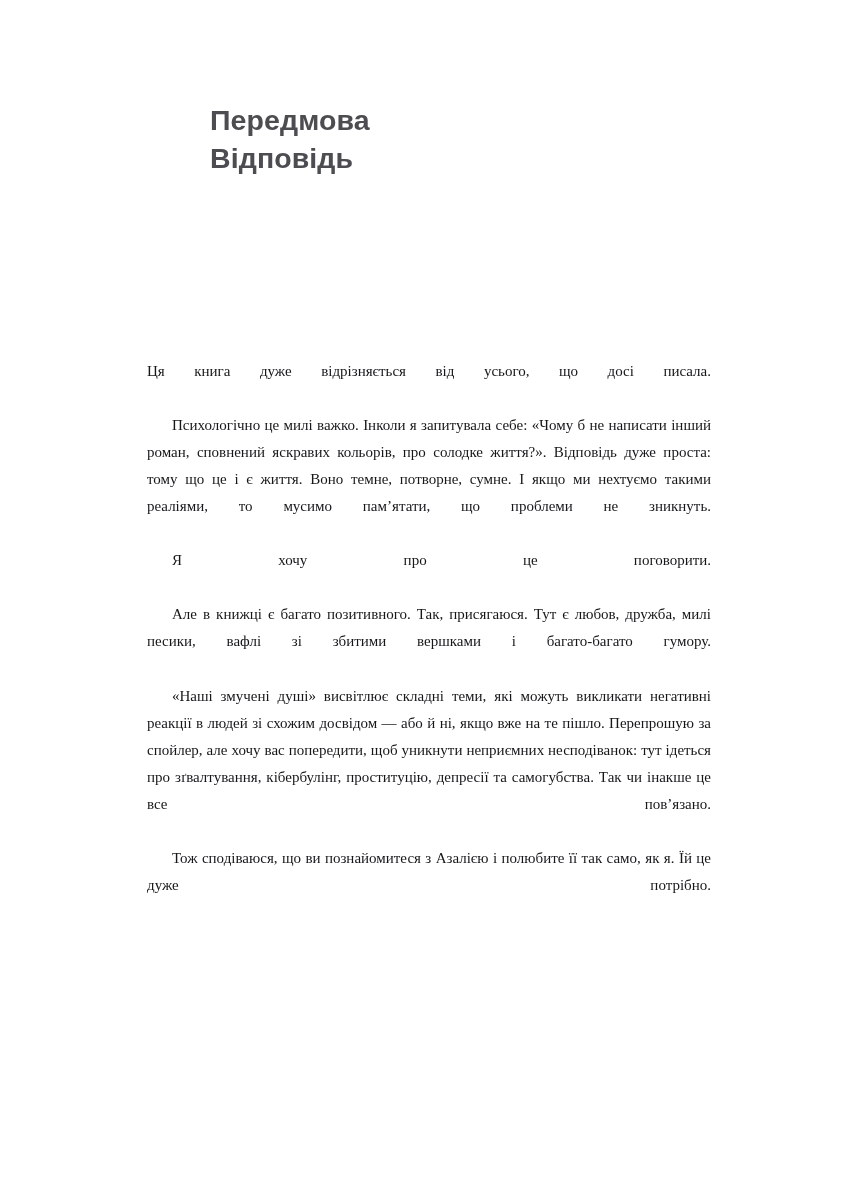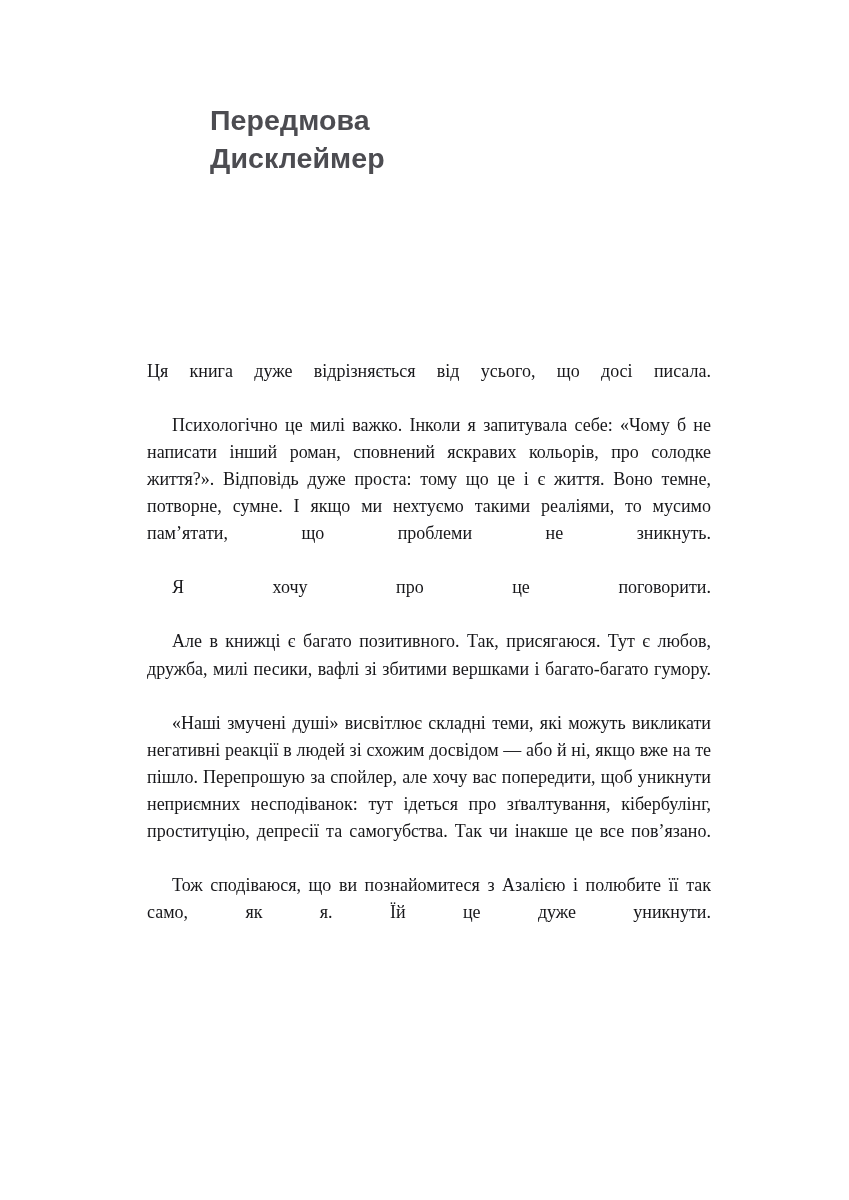--- a/index.html
+++ b/index.html
@@ -43,21 +43,21 @@
     white-space: pre;
   }
 
   
   .body-block {
     position: absolute;
     left: 143px;
     top: 358px;
     width: 564px;
     color: #17171a;
-    font-size: 18px;
+    font-size: 15px;
     line-height: 27.05px;
     text-align: justify;
     text-justify: inter-word;
     hyphens: manual;
   }
   .body-block p {
     margin: 0;
     text-indent: 25px;
     text-align: justify;
   }
@@ -71,25 +71,25 @@
     width: 100%;
   }
 </style>
 </head>
 <body style="background: rgb(255, 255, 255);">
 
 <div class="page">
 
   <div class="chapter-heading" style="color: rgb(76, 76, 81);">
     <span class="hline">Передмова</span>
-    <span class="hline">Дисклеймер</span>
+    <span class="hline">Відповідь</span>
   </div>
 
   <div class="body-block" style="color: rgb(23, 23, 26);">
     <p class="no-indent">Ця книга дуже відрізняється від усього, що досі писала.</p>
     <p>Психологічно це милі важко. Інколи я запитувала себе: «Чому б не написати інший роман, сповнений яскравих кольорів, про солодке життя?». Відповідь дуже проста: тому що це і є життя. Воно темне, потворне, сумне. І якщо ми нехтуємо такими реаліями, то мусимо пам’ятати, що проблеми не зникнуть.</p>
     <p>Я хочу про це поговорити.</p>
     <p>Але в книжці є багато позитивного. Так, присягаюся. Тут є любов, дружба, милі песики, вафлі зі збитими вершками і багато-багато гумору.</p>
     <p>«Наші змучені душі» висвітлює складні теми, які можуть викликати негативні реакції в людей зі схожим досвідом — або й ні, якщо вже на те пішло. Перепрошую за спойлер, але хочу вас попередити, щоб уникнути неприємних несподіванок: тут ідеться про зґвалтування, кібербулінг, проституцію, депресії та самогубства. Так чи інакше це все пов’язано.</p>
-    <p>Тож сподіваюся, що ви познайомитеся з Азалією і полюбите її так само, як я. Їй це дуже уникнути.</p>
+    <p>Тож сподіваюся, що ви познайомитеся з Азалією і полюбите її так само, як я. Їй це дуже потрібно.</p>
   </div>
 
 </div>
 
 </body></html>

